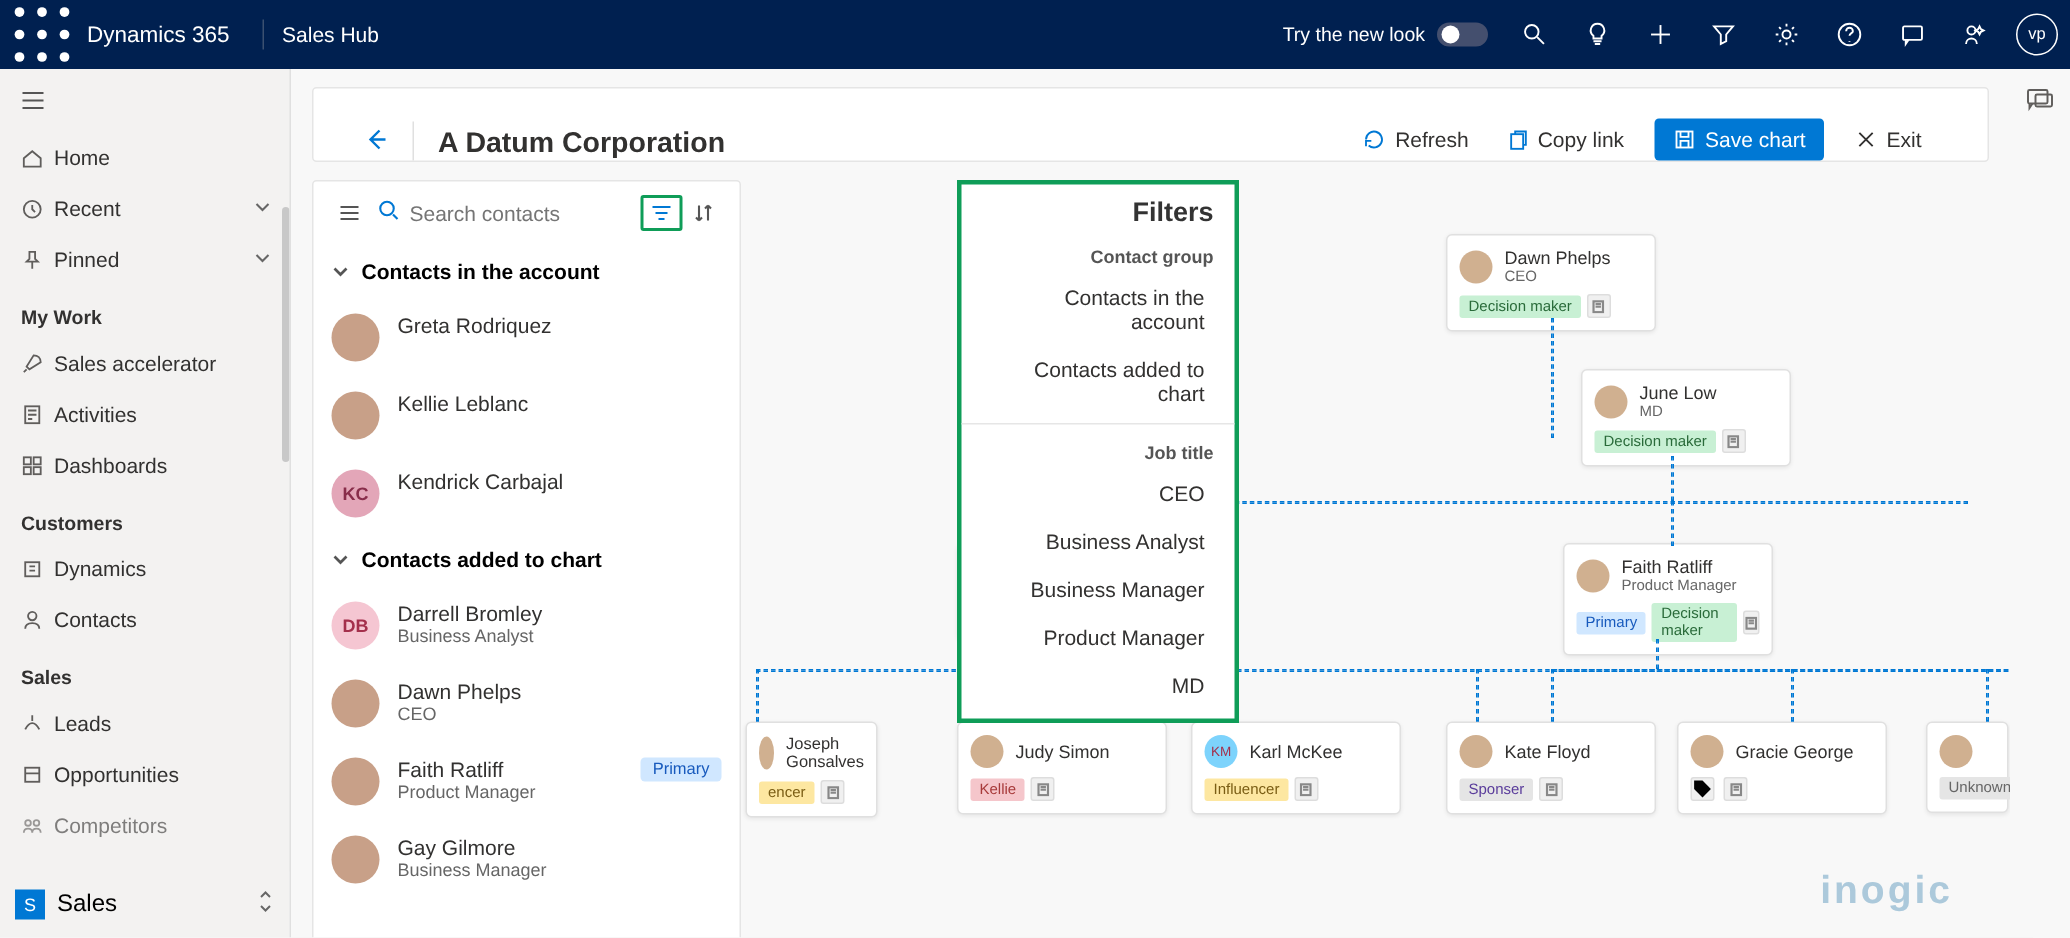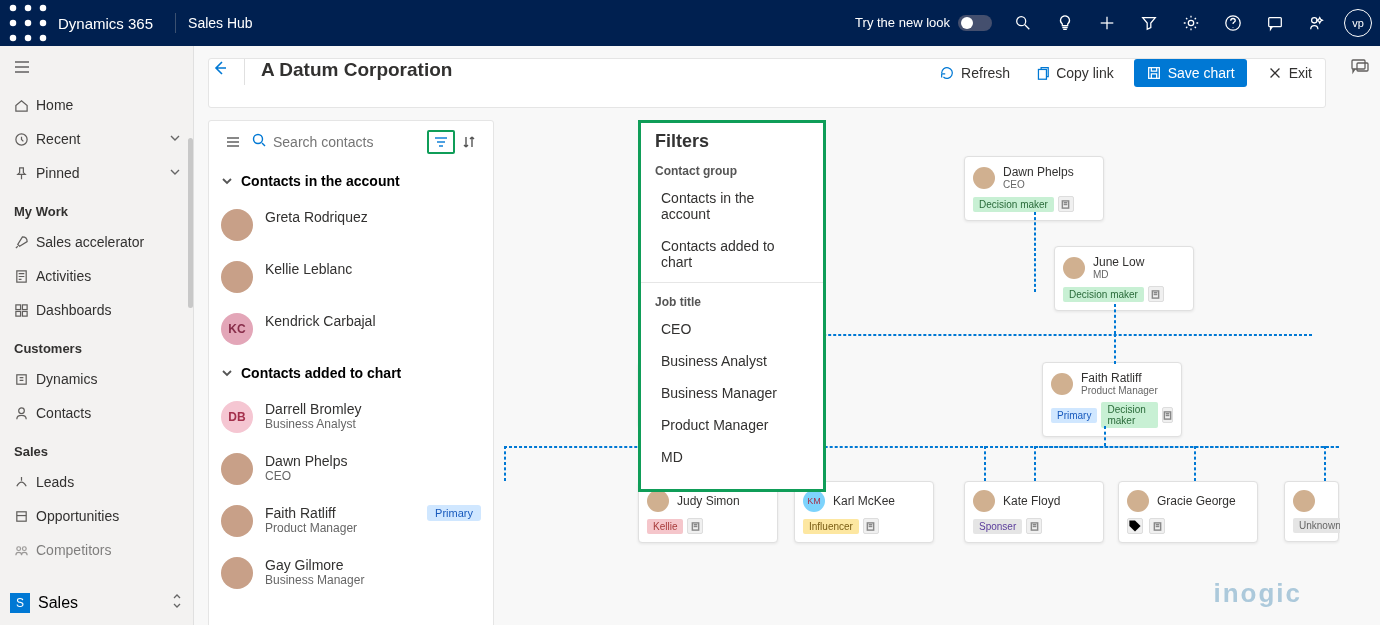--- a/index.html
+++ b/index.html
@@ -30,21 +30,21 @@
 .left-col .sect { font-size:13px; font-weight:600; color:#323130; padding:14px 0 6px 14px; }
 .left-col .bottom-area { position:absolute; bottom:0; left:0; right:0; padding:6px 10px; background:#f3f2f1; }
 .area-sel { display:flex; align-items:center; height:32px; cursor:pointer; }
 .area-sel .sq { width:20px; height:20px; background:#0078d4; color:#fff; display:flex; align-items:center; justify-content:center; font-size:12px; margin-right:8px; }
 .area-sel .ud { margin-left:auto; }
 
 .scrollind { position:absolute; top:92px; right:0; width:5px; height:170px; background:#c8c8c8; border-radius:3px; }
 
 
 .main { flex:1; background:#f8f8f8; position:relative; overflow:hidden; }
-.record-bar { margin:12px 14px 16px 14px; height:50px; background:#fff; border:1px solid #e5e5e5; border-radius:3px; display:flex; align-items:flex-start; padding:0 1px; }
+.record-bar { margin:12px 14px 16px 14px; height:50px; background:#fff; border:1px solid #e5e5e5; border-radius:3px; display:flex; align-items:flex-end; padding:0 32px; }
 .record-bar .back { color:#0078d4; cursor:pointer; }
 .record-bar .vsep { height:26px; width:1px; background:#e0e0e0; margin:0 16px; }
 .record-bar .title { font-size:19px; font-weight:600; color:#323130; }
 .record-bar .rspace { flex:1; }
 .cmd-btn { display:flex; align-items:center; font-size:14px; color:#323130; padding:6px 12px; cursor:pointer; border-radius:3px; }
 .cmd-btn svg { width:16px; height:16px; margin-right:6px; stroke-width:1.4; }
 .cmd-btn.primary { background:#0078d4; color:#fff; margin-left:8px; }
 .cmd-btn.primary svg { stroke:#fff; }
 .cmd-btn.refresh svg, .cmd-btn.copy svg { stroke:#0078d4; fill:none; }
 .cmd-btn.exit { margin-left:8px; }
@@ -66,21 +66,21 @@
 .contact-row { display:flex; align-items:flex-start; padding:10px 12px; cursor:pointer; }
 .contact-row .av { width:32px; height:32px; border-radius:50%; margin-right:12px; display:flex; align-items:center; justify-content:center; font-size:12px; font-weight:600; color:#fff; }
 .contact-row .cname { font-size:14px; color:#323130; }
 .contact-row .cjob { font-size:12px; color:#666; }
 .contact-row .badge { margin-left:auto; background:#d0e7ff; color:#185abd; font-size:11px; padding:2px 8px; border-radius:3px; }
 .av.photo { background:#c8a088; }
 .av.kc { background:#e3a6b8; color:#882d4a; }
 .av.db { background:#f5c6d2; color:#a4304c; }
 
 
-.filters-pop { position:absolute; left:444px; top:74px; width:188px; background:#fff; border:3px solid #0f9d58; z-index:5; padding-bottom:16px; }
+.filters-pop { position:absolute; left:444px; top:74px; width:188px; background:#fff; border:3px solid #0f9d58; z-index:5; padding-bottom:6px;text-align:right; }
 .filters-pop .fhead { font-size:18px; font-weight:600; padding:8px 14px 4px; color:#333; }
 .filters-pop .fsect { font-size:12px; font-weight:600; color:#555; padding:8px 14px 4px; }
 .filters-pop .fitem { font-size:14px; padding:8px 20px; color:#323130; cursor:pointer; }
 .filters-pop hr { border:none; border-top:1px solid #e6e6e6; margin:4px 0; }
 
 
 .node { position:absolute; background:#fff; border:1px solid #e0e0e0; border-radius:4px; box-shadow:0 1px 3px rgba(0,0,0,0.08); padding:8px; width:140px; }
 .node .nhead { display:flex; align-items:center; }
 .node .nav { width:22px; height:22px; border-radius:50%; background:#d0b090; margin-right:8px; display:flex; align-items:center; justify-content:center; font-size:9px; color:#fff; }
 .node .nname { font-size:12px; font-weight:500; color:#323130; }
@@ -548,20 +548,38 @@
           <span class="docico">
             <svg viewBox="0 0 10 10">
               <rect x="1.5" y="1" width="7" height="8"></rect>
               <line x1="3" y1="3" x2="7" y2="3"></line>
               <line x1="3" y1="5" x2="7" y2="5"></line>
             </svg>
           </span>
         </div>
   </div>
 
+  <div class="node" style="left:303px; top:435px; width:88px;">
+    <div class="nhead">
+          <div class="nav"></div>
+          <div>
+            <div class="nname" style="font-size:11px">Joseph Gonsalves</div>
+          </div>
+        </div>
+    <div class="nrow2">
+          <span class="tag influencer">encer</span>
+          <span class="docico">
+            <svg viewBox="0 0 10 10">
+              <rect x="1.5" y="1" width="7" height="8"></rect>
+              <line x1="3" y1="3" x2="7" y2="3"></line>
+              <line x1="3" y1="5" x2="7" y2="5"></line>
+            </svg>
+          </span>
+        </div>
+  </div>
 
   <div class="node" style="left:444px; top:435px;">
     <div class="nhead">
           <div class="nav"></div>
           <div>
             <div class="nname">Judy Simon</div>
           </div>
         </div>
     <div class="nrow2">
           <span class="tag blocker">Kellie</span>

